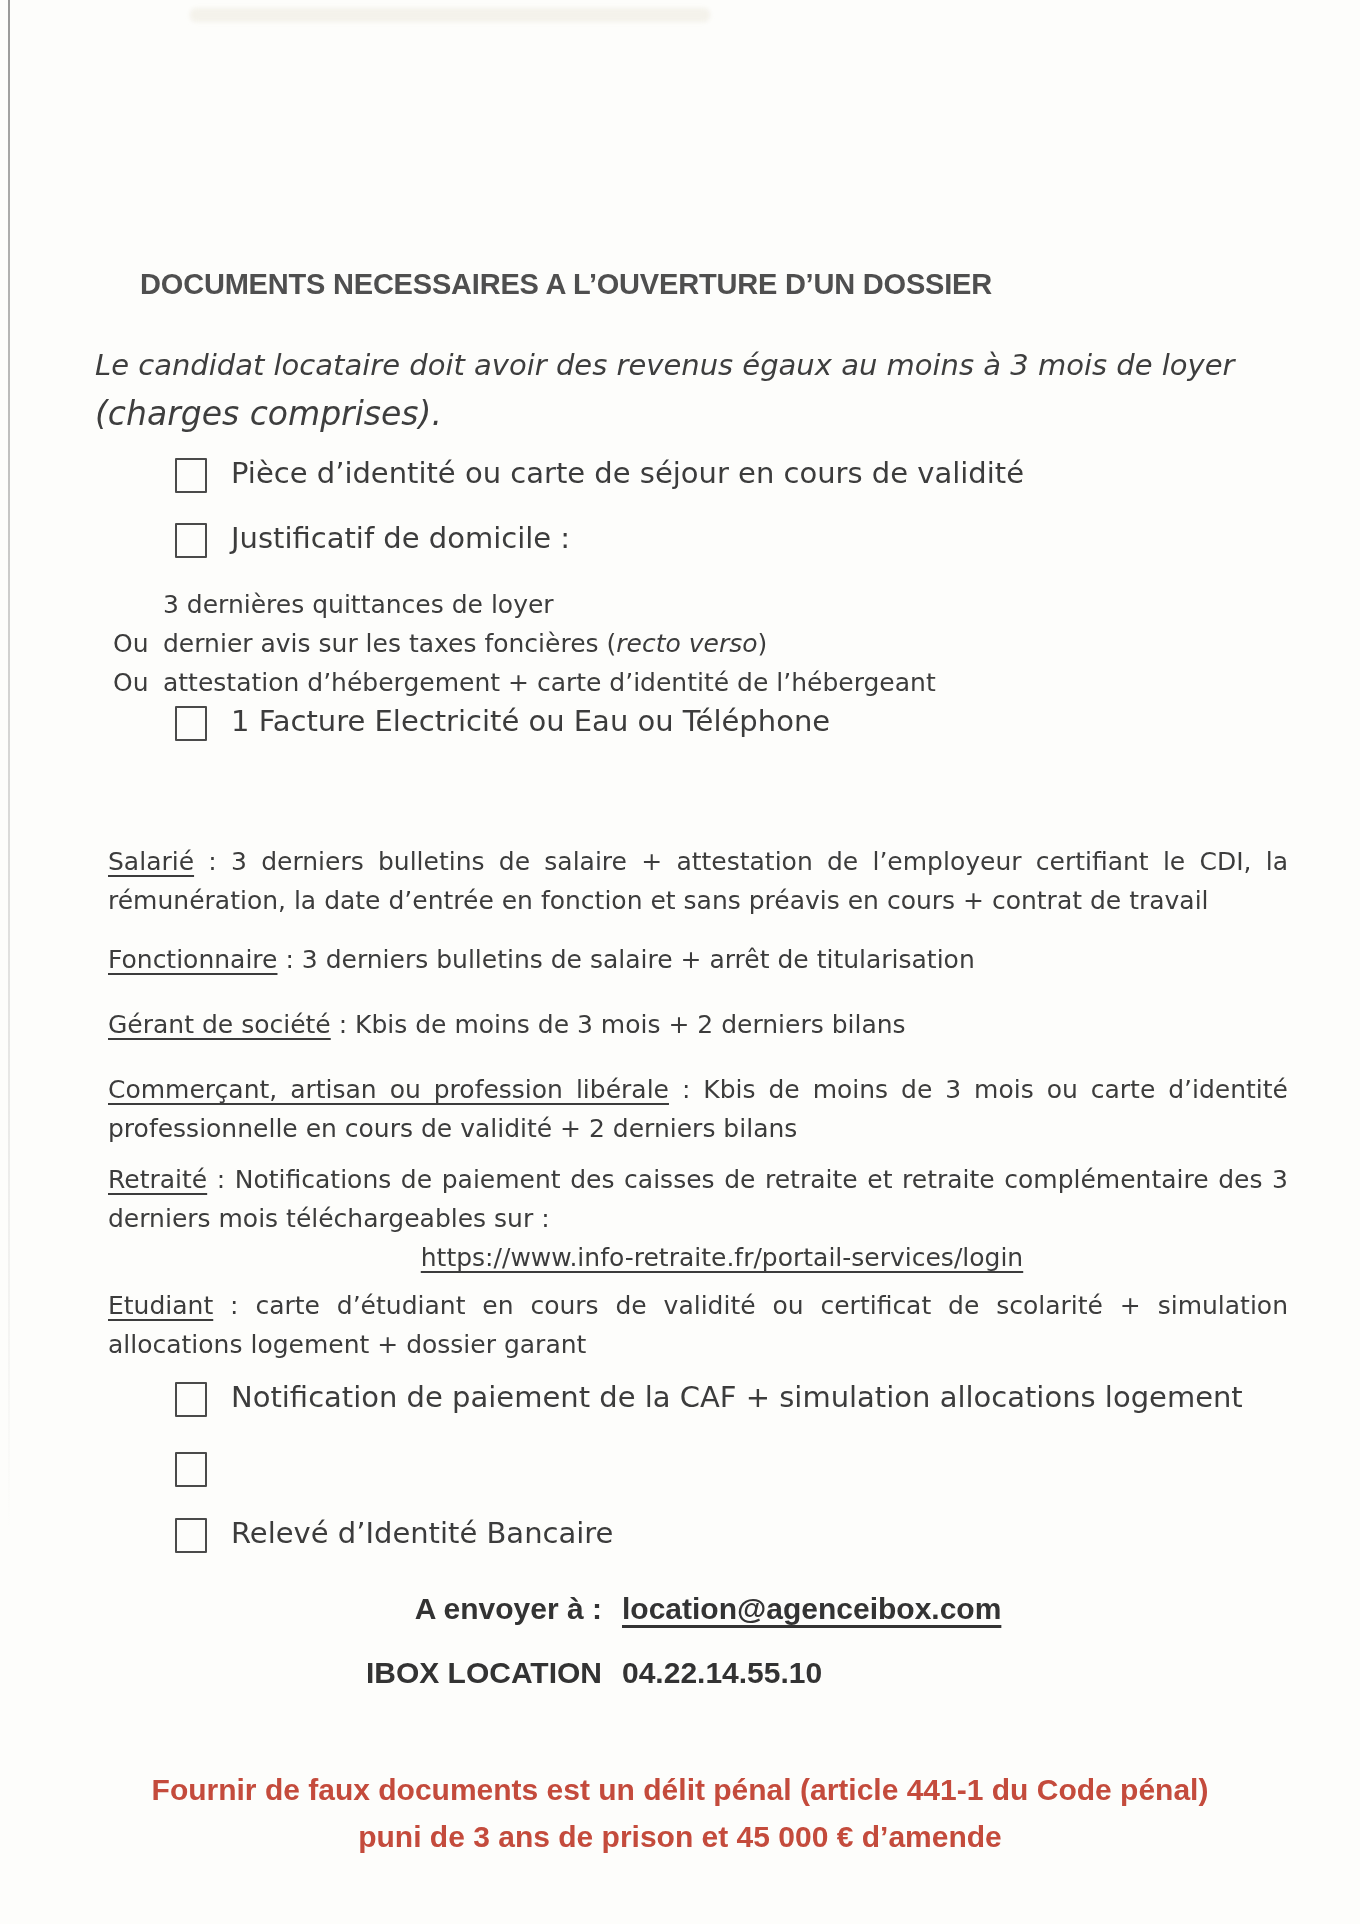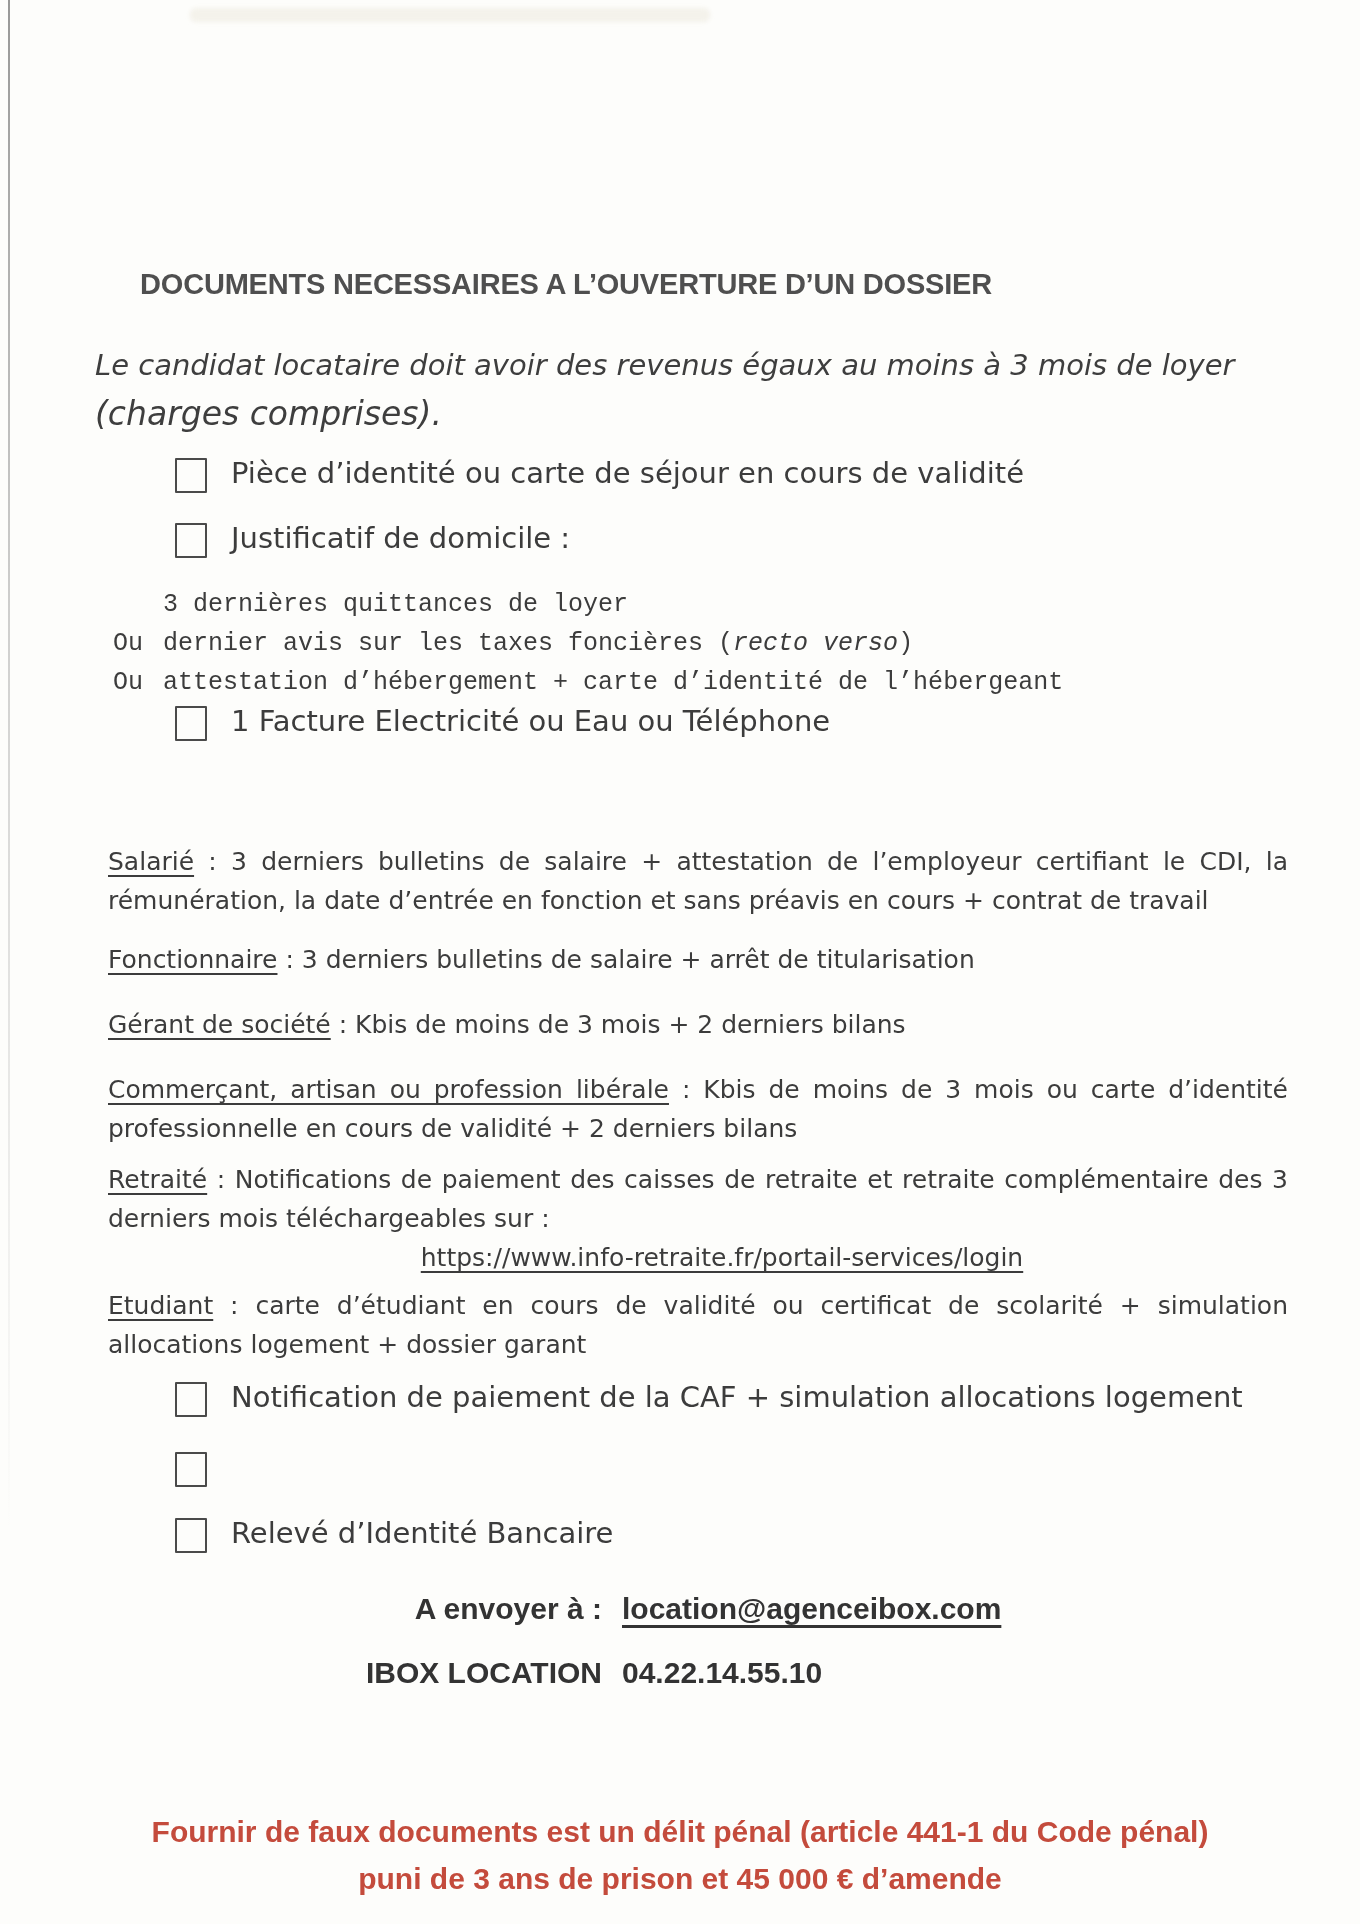--- a/index.html
+++ b/index.html
@@ -48,21 +48,21 @@
   .intro-line2{font-style:italic;font-size:33px;color:#3e3e3e;margin-top:12px;}
 
   .check-row{position:absolute;left:140px;display:flex;align-items:flex-start;padding-left:35px;}
   .cb{
     flex:0 0 auto;width:28px;height:31px;margin-top:2px;
     border:2px solid #4a4a4a;background:#fdfdfb;border-radius:1px;
   }
   .cb-label{margin-left:24px;font-size:29px;color:#3c3c3c;white-space:nowrap;}
   .cb-label .it{font-style:italic;font-size:25px;}
 
-  .sub-options{position:absolute;left:113px;top:585px;font-size:25px;color:#3c3c3c;font-family:Liberation Mono, monospace;}
+  .sub-options{position:absolute;left:113px;top:585px;font-size:25px;color:#3c3c3c;}
   .sub-row{display:flex;line-height:39px;}
   .sub-prefix{flex:0 0 50px;}
   .sub-text{white-space:nowrap;}
   .sub-text .it{font-style:italic;}
 
   .cat{
     position:absolute;left:108px;width:1180px;
     font-size:25px;line-height:39px;color:#3c3c3c;
     text-align:justify;margin:0;
   }
@@ -75,21 +75,21 @@
   .send{
     position:absolute;left:338px;top:1592px;
     display:grid;grid-template-columns:264px auto;column-gap:20px;row-gap:30px;
     font-family:"Liberation Sans",sans-serif;
     font-size:30px;font-weight:bold;color:#333;
   }
   .send .c1{text-align:right;}
   .send .email{text-decoration:underline;text-decoration-thickness:2.5px;text-underline-offset:6px;}
 
   .warning{
-    position:absolute;left:0;top:1808px;width:1360px;
+    position:absolute;left:0;top:1766px;width:1360px;
     text-align:center;
     font-family:"Liberation Sans",sans-serif;
     font-size:30px;font-weight:bold;line-height:47px;
     color:#c44b3c;
   }
 </style>
 </head>
 <body>
 
 <div class="page">

